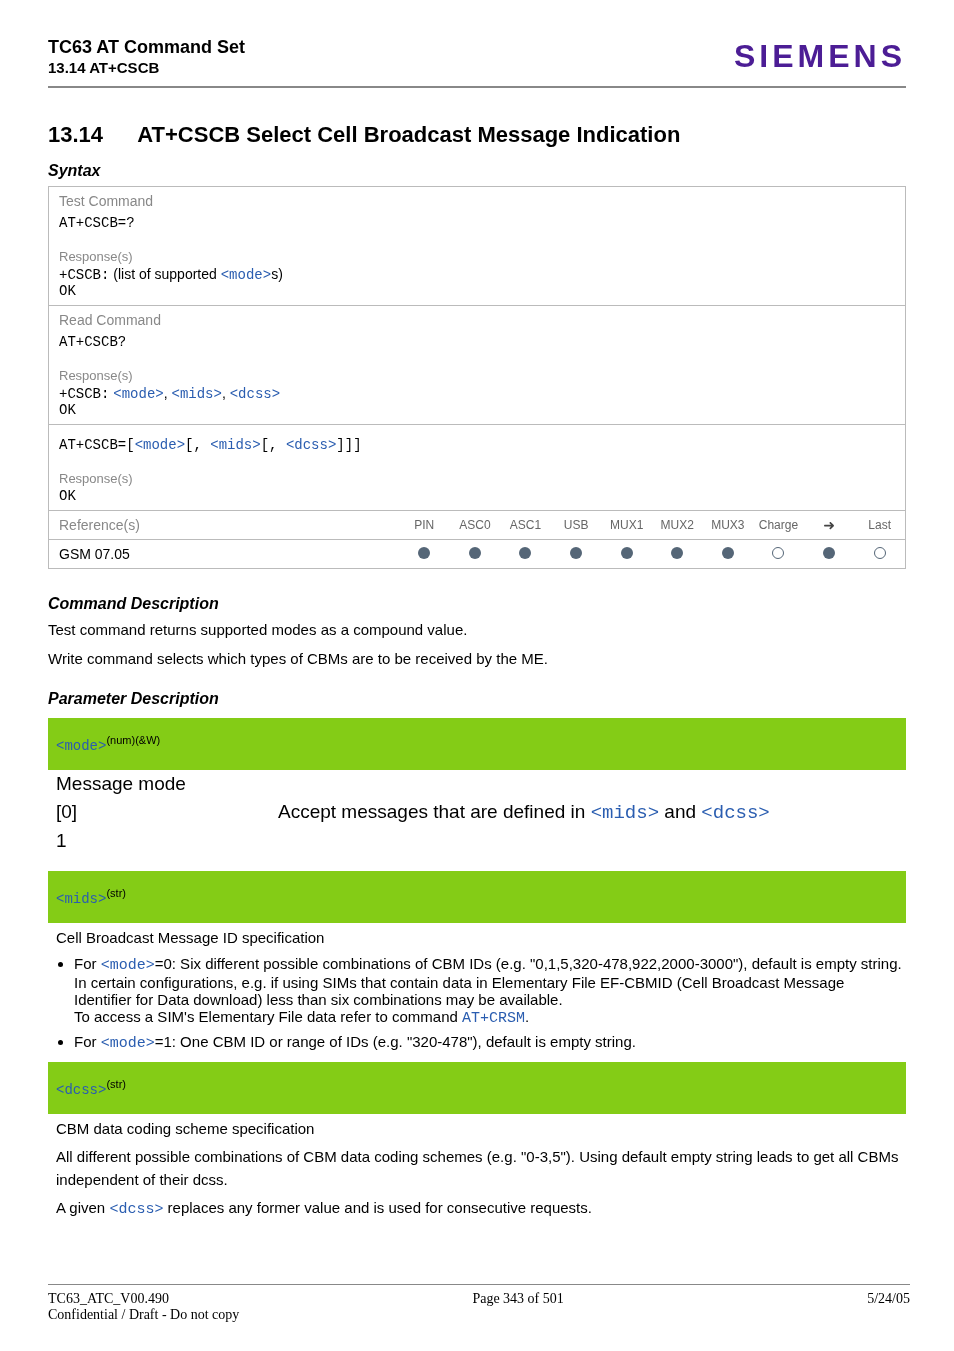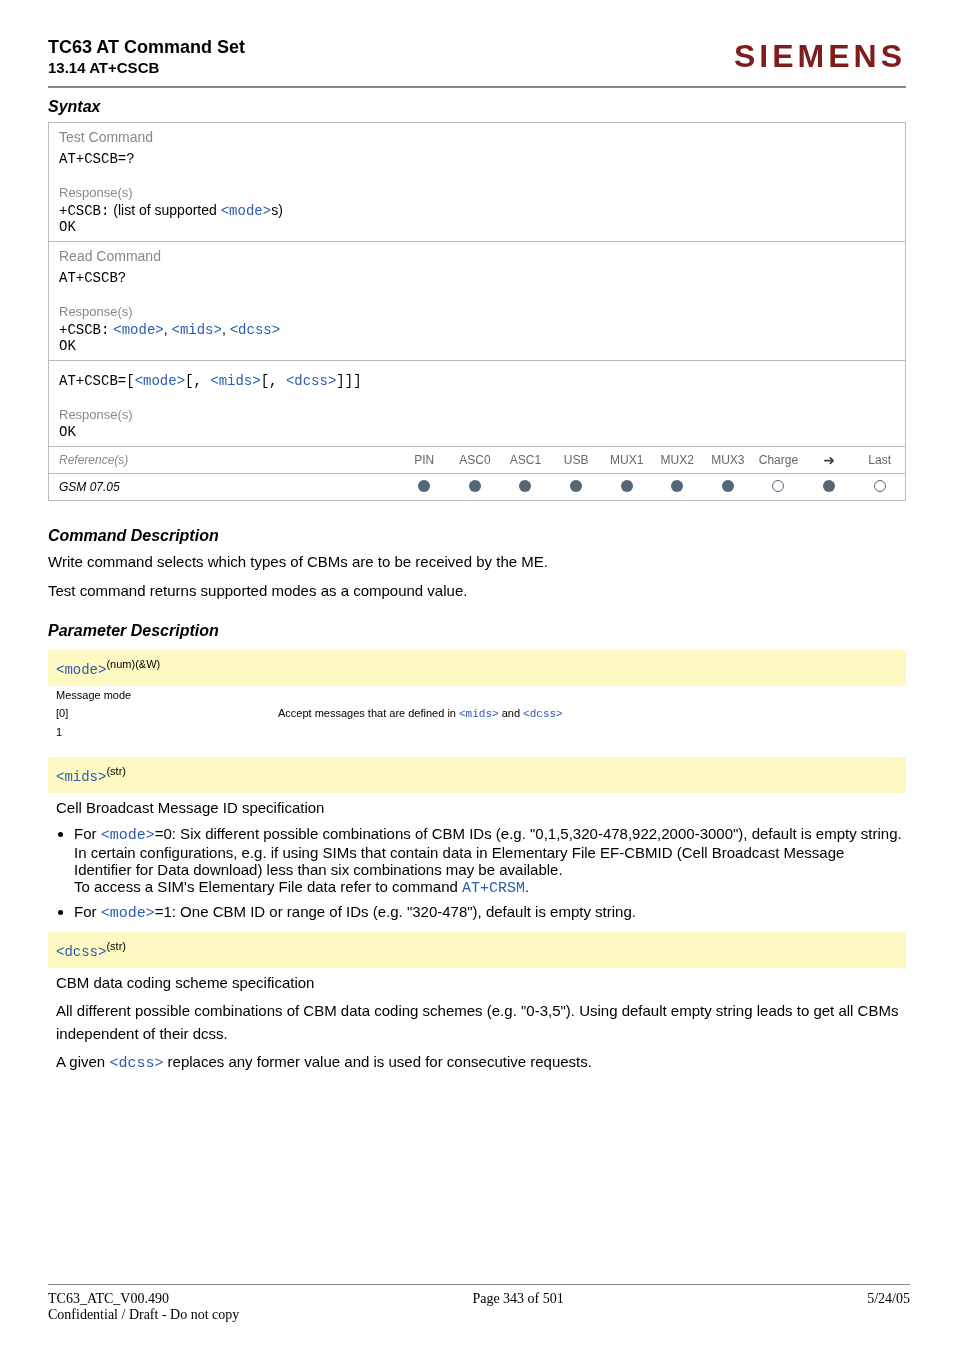--- a/index.html
+++ b/index.html
@@ -21,49 +21,49 @@
     align-items: center;
     margin-bottom: 10px;
   }
   .doc-title { font-weight: bold; font-size: 18px; line-height: 1.3; }
   .doc-subtitle { font-weight: bold; font-size: 15px; }
   .brand {
     font-family: Arial, sans-serif;
     font-weight: 900;
     font-size: 32px;
     letter-spacing: 4px;
-    color: #7f1d1d;
+    color: #4c1d95;
     text-align: right;
   }
   .top-rule { border: none; border-top: 2px solid #888; margin: 6px 0 0 0;}
   .section-heading { font-size: 22px; font-weight: bold; margin: 34px 0 14px 0; }
   .section-heading .num { display:inline-block; width:84px;}
   .sub-h { font-style: italic; font-weight: bold; font-size: 16px; margin: 10px 0 6px 0; }
   .box { border: 1px solid #bbb; margin-bottom: 8px; font-size: 14px; }
   .box-sec { padding: 6px 10px; }
   .box-hr { border-top: 1px solid #bbb; }
   .gray { color: #888; }
   .mono { font-family: "Courier New", monospace; font-size: 14px; }
   .blue { color: #2a5db0; font-family: "Courier New", monospace; }
   .resp-label { color:#888; font-size:13px; margin-top:18px; }
   .ref-row { display:flex; align-items:center; }
-  .ref-left { flex: 0 0 350px; padding: 6px 10px; font-size:12px;font-style:italic;}
+  .ref-left { flex: 0 0 350px; padding: 6px 10px; font-size:14px;}
   .ref-grid { flex:1; }
   .ref-head, .ref-dots { display:flex;align-items:center; }
   .ref-head > div, .ref-dots > div { flex:1; text-align:center; font-size:12px; color:#666;}
   .ref-dots > div { padding:4px 0;}
   .dot-f { display:inline-block; width:12px; height:12px; border-radius:50%; background:#556677;}
   .dot-o { display:inline-block; width:12px; height:12px; border-radius:50%; border:1.5px solid #556677;}
   .arrow { display:inline-block; font-size:14px; color:#444;}
   .body-text { font-size: 15px; line-height: 1.5; margin: 6px 0; }
   .param-bar {
-    background: #fef9c3; padding: 8px 8px; font-size: 14px; margin-top:10px;
+    background: #84cc16; padding: 16px 8px; font-size: 14px; margin-top:10px;
   }
   .param-bar sup { font-size: 11px; }
-  .param-table {  font-size:11px; }
+  .param-table {  font-size:19px; }
   .param-table .row { display:flex; padding: 3px 0;}
   .param-table .c1 { width: 230px; padding-left:8px;}
   .param-table .c2 { flex:1;}
   .bullet-block { font-size:15px; padding-left: 10px; }
   .bullet-block ul { margin:4px 0 10px 0; padding-left: 16px;}
   .bullet-block li { margin-bottom:6px; }
   .footer {
     position:absolute; bottom:28px; left:48px; right:44px;
     font-size:14px;
     font-family:Liberation Serif, serif;
@@ -79,20 +79,24 @@
 
   <div class="header-row">
     <div>
       <div class="doc-title">TC63 AT Command Set</div>
       <div class="doc-subtitle">13.14 AT+CSCB</div>
     </div>
     <div class="brand">SIEMENS</div>
   </div>
   <hr class="top-rule">
 
+  <div class="section-heading">
+    <span class="num">13.14</span>
+    <span>AT+CSCB   Select Cell Broadcast Message Indication</span>
+  </div>
 
   <div class="sub-h">Syntax</div>
 
   <div class="box">
 
     <div class="box-sec">
       <div class="gray">Test Command</div>
       <div class="mono" style="margin-top:6px;">AT+CSCB=?</div>
       <div class="resp-label">Response(s)</div>
       <div style="margin-top:2px;">
@@ -154,22 +158,22 @@
           <div><span class="dot-f"></span></div>
           <div><span class="dot-o"></span></div>
           <div><span class="dot-f"></span></div>
           <div><span class="dot-o"></span></div>
         </div>
       </div>
     </div>
   </div>
 
   <div class="sub-h" style="margin-top:26px;">Command Description</div>
+  <div class="body-text">Test command returns supported modes as a compound value.</div>
   <div class="body-text">Write command selects which types of CBMs are to be received by the ME.</div>
-  <div class="body-text">Test command returns supported modes as a compound value.</div>
 
   <div class="sub-h" style="margin-top:20px;">Parameter Description</div>
 
   <div class="param-bar">
     <span class="blue">&lt;mode&gt;</span><sup>(num)(&amp;W)</sup>
   </div>
   <div class="param-table">
     <div class="row">
         <div class="c1">Message mode</div>
         <div class="c2"></div>

